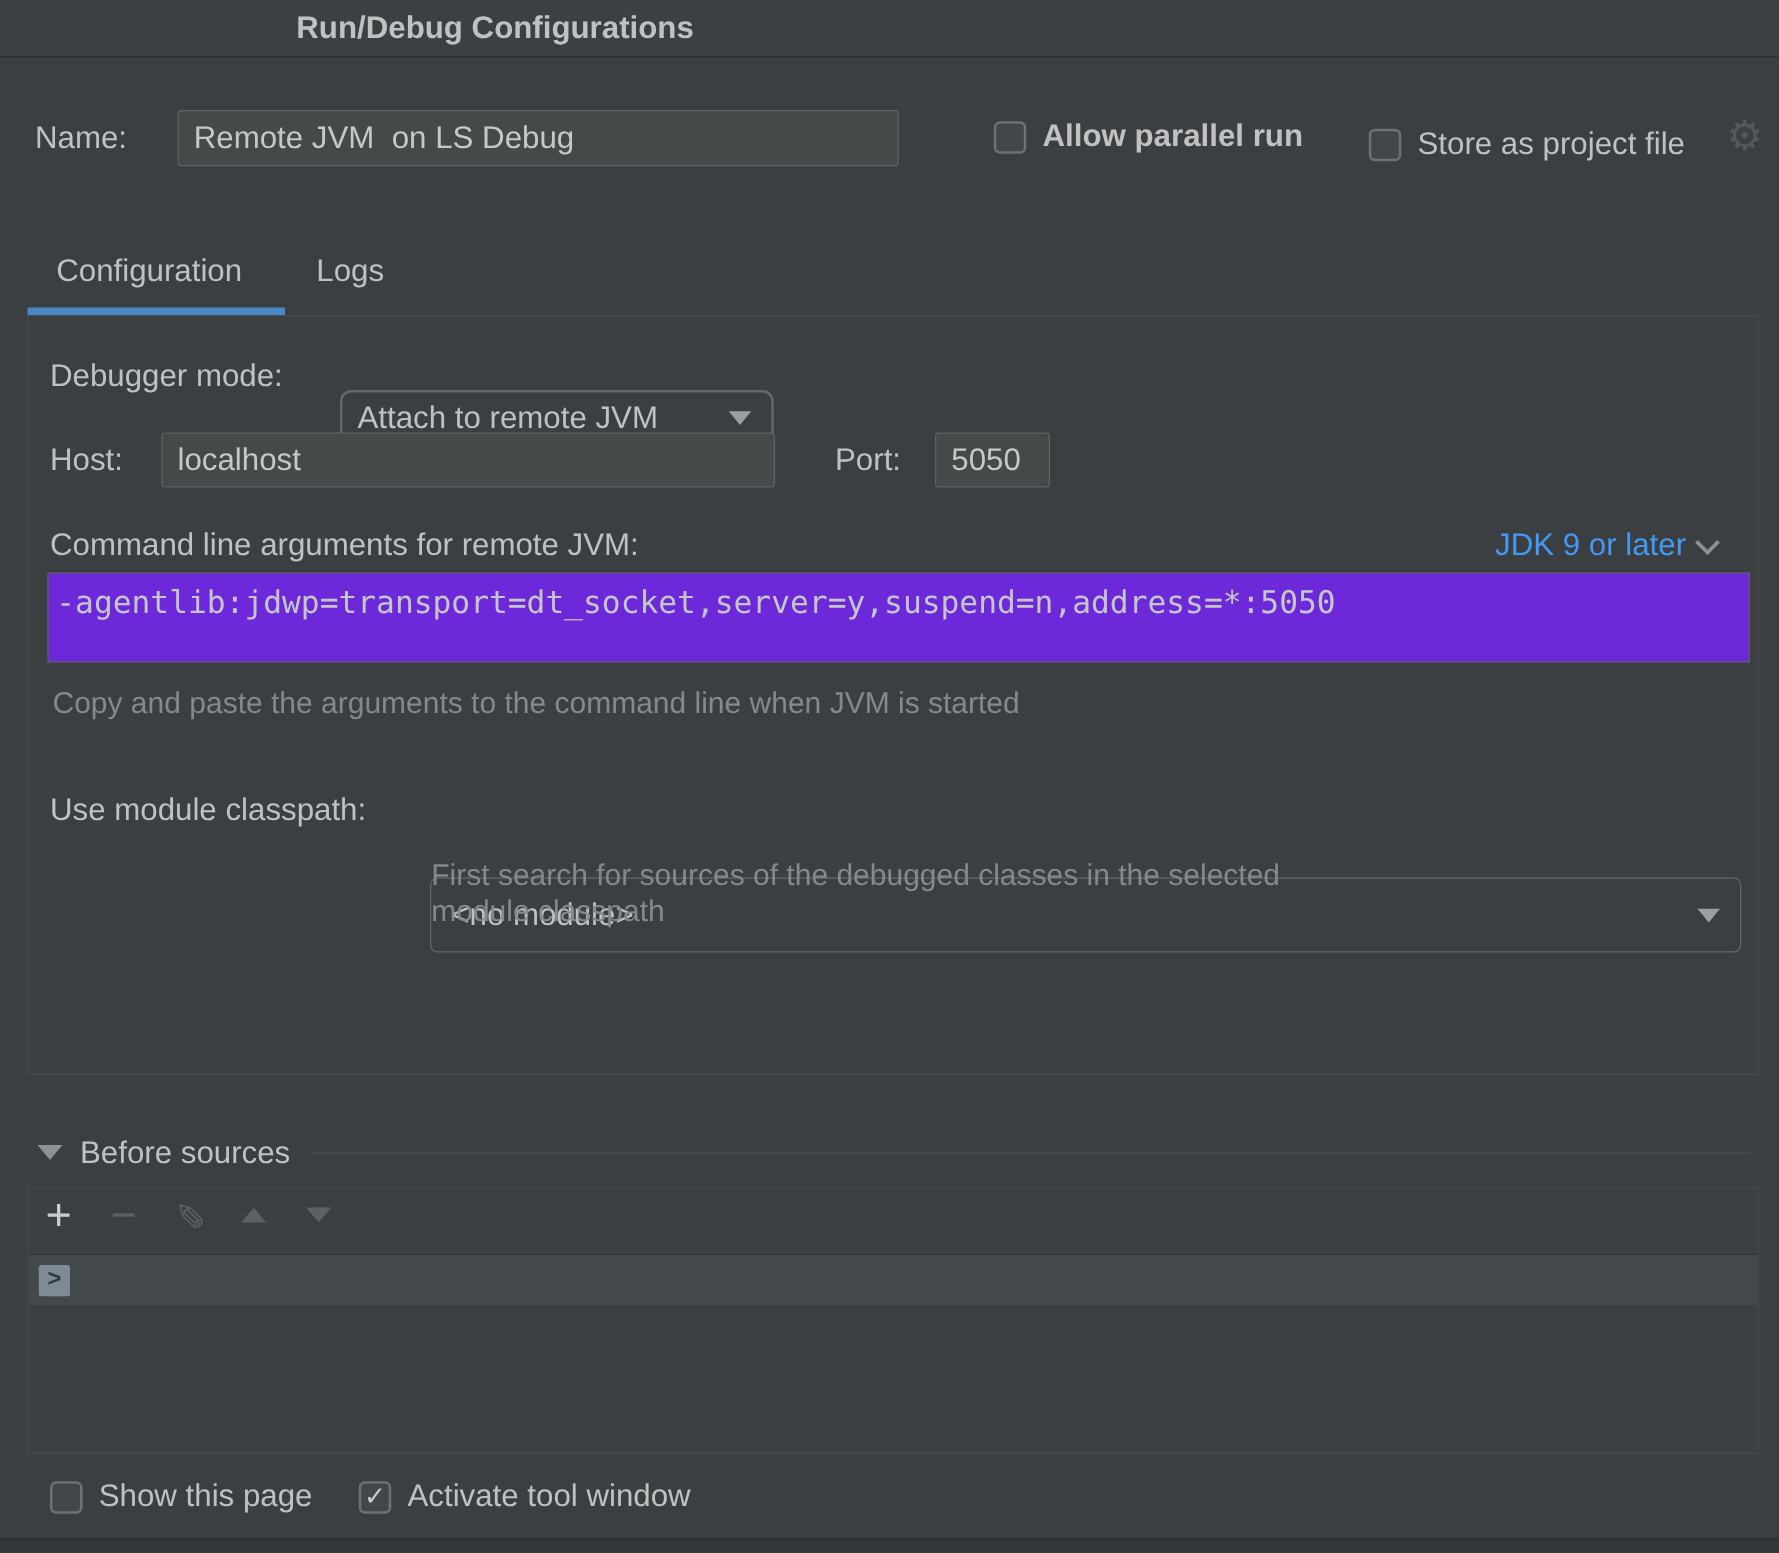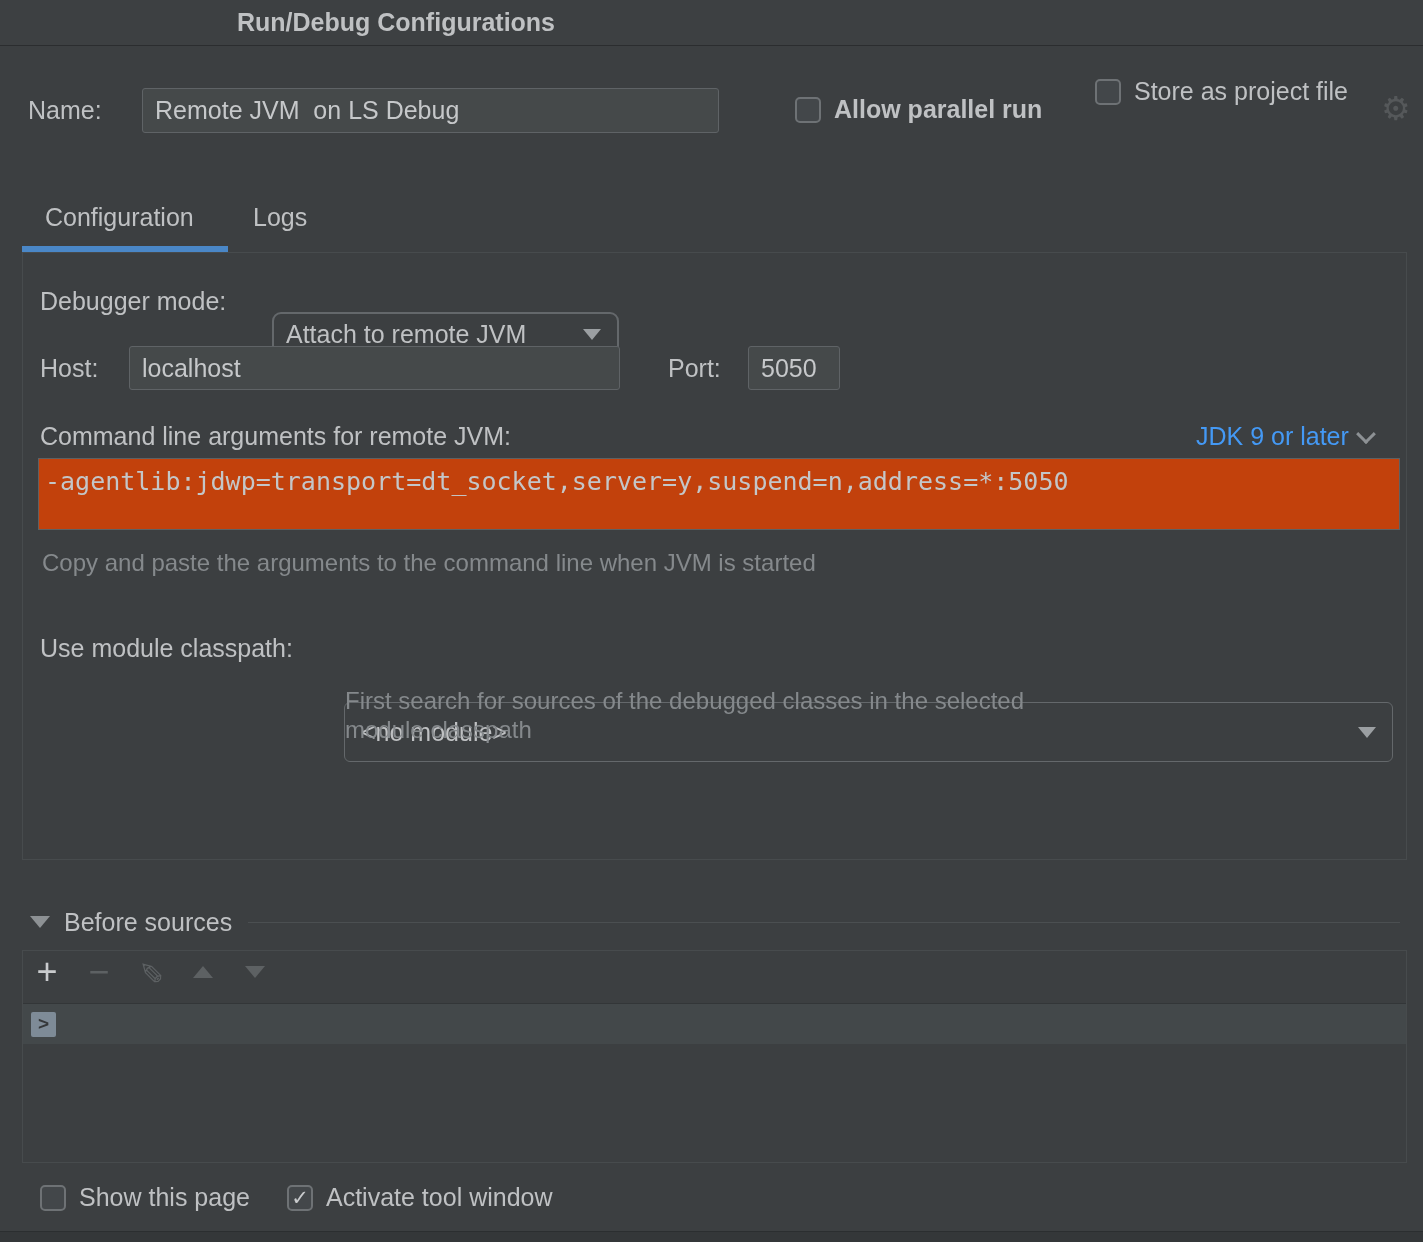--- a/index.html
+++ b/index.html
@@ -24,21 +24,21 @@
   .tab-underline{background:#4A87C7;}
   
   .panel{border:1px solid #474B4D;box-sizing:border-box;background:#3C3F41;}
   
   .combo{background:#3C3F41;border:2px solid #64686B;box-sizing:border-box;color:#BFC1C3;
          font-size:25px;display:flex;align-items:center;padding:0 16px;position:relative;}
   .combo .tri{position:absolute;right:16px;top:50%;margin-top:-5px;width:0;height:0;
               border-left:9px solid transparent;border-right:9px solid transparent;
               border-top:11px solid #9B9FA2;}
   
-  .monobox{background:#c2410c;border:1px solid #5E6163;box-sizing:border-box;
+  .monobox{background:#6d28d9;border:1px solid #5E6163;box-sizing:border-box;
            font-family:"DejaVu Sans Mono","Liberation Mono",monospace;font-size:25px;color:#C4C6C8;
            padding:8px 6px;white-space:pre;overflow:hidden;}
   .hint{font-size:24px;color:#85898C;line-height:29px;}
   .link{color:#4499F5;font-size:25px;display:flex;align-items:center;gap:10px;cursor:pointer;}
   .chev{width:11px;height:11px;border-right:3px solid #8D9194;border-bottom:3px solid #8D9194;
         transform:rotate(45deg) translate(-2px,-2px);}
   
   .tri-down{width:0;height:0;border-left:10px solid transparent;border-right:10px solid transparent;
             border-top:12px solid #8D9194;}
   .sepline{background:#4B4F51;height:1px;}
@@ -68,21 +68,21 @@
 <div class="abs title">Run/Debug Configurations</div>
 
 <div class="abs lbl" style="left:28px;top:96px;">Name:</div>
 <input class="abs tinput" style="left: 142px; top: 88px; width: 577px; height: 45px;" value="Remote JVM  on LS Debug">
 
 <div class="abs cbrow" style="left:795px;top:95px;font-weight:bold;">
   <span class="cb"></span>
   <span class="lbl">Allow parallel run</span>
 </div>
 
-<div class="abs cbrow" style="left:1095px;top:77px;text-align:right;">
+<div class="abs cbrow" style="left:1095px;top:101px;text-align:right;">
   <span class="cb"></span>
   <span class="lbl">Store as project file</span>
 </div>
 <div class="abs gear" style="left:1381px;top:92px;">
   <span>⚙</span>
   
 </div>
 
 <div class="abs tab" style="left:45px;top:203px;">Configuration</div>
 <div class="abs tab" style="left:253px;top:203px;">Logs</div>

